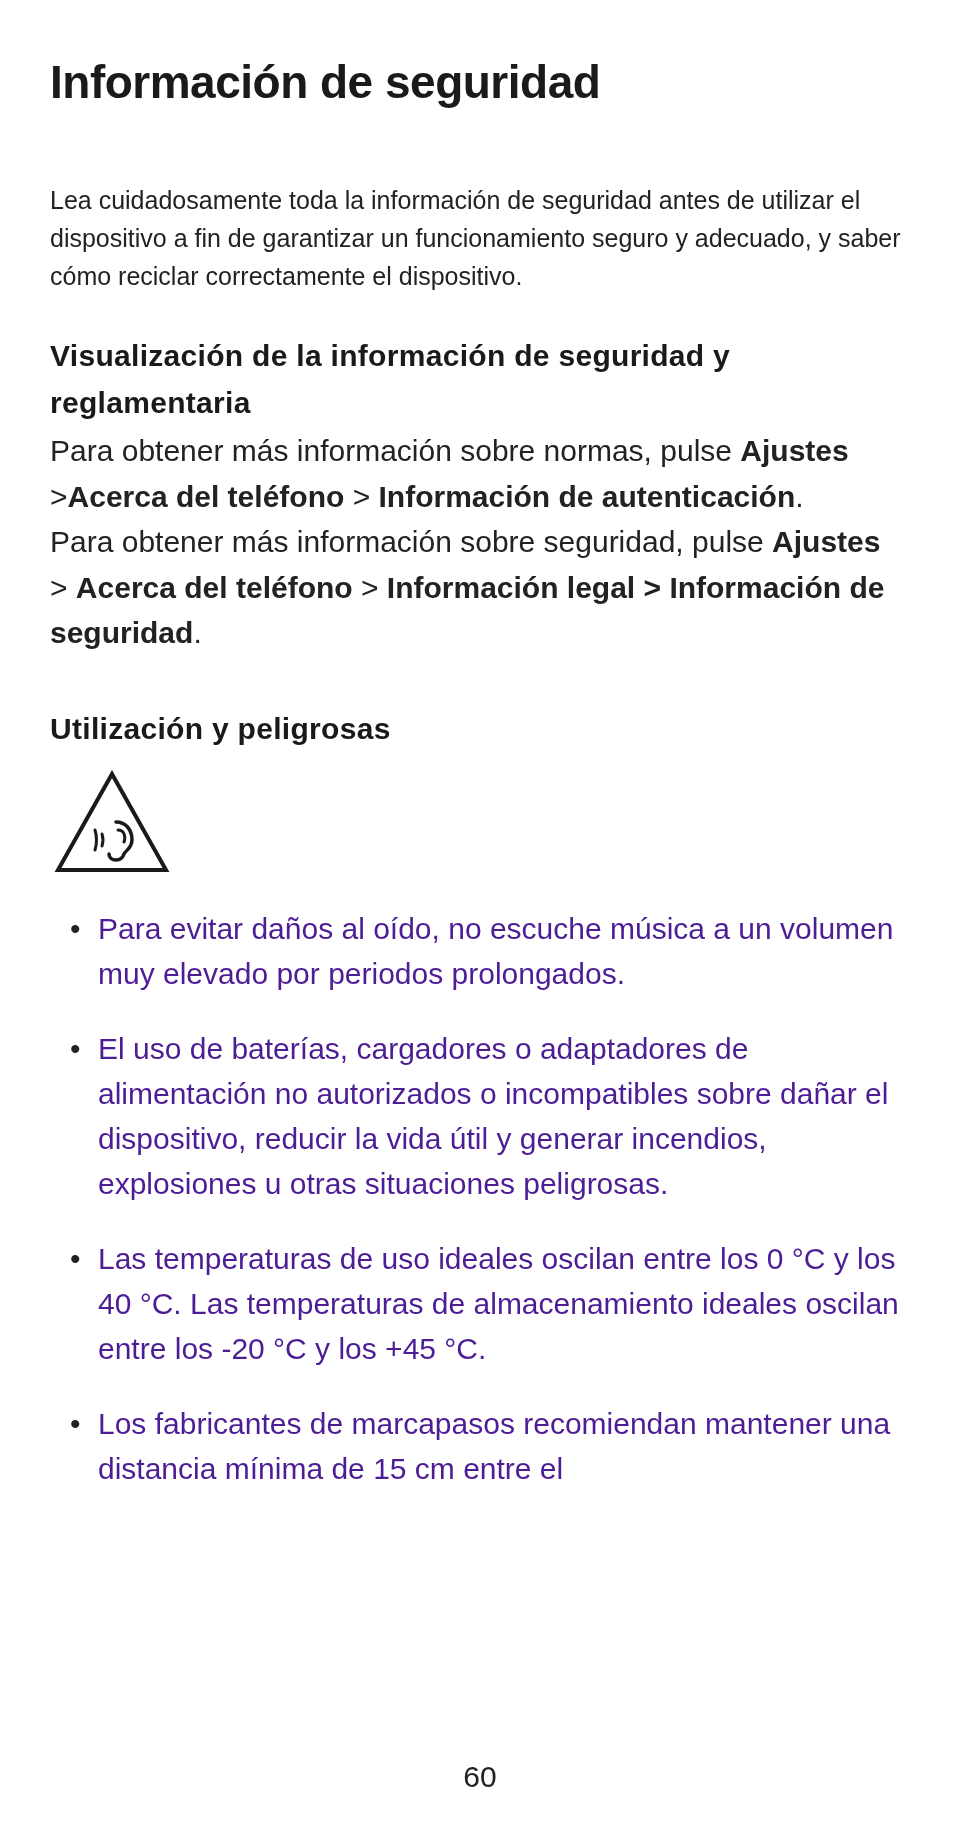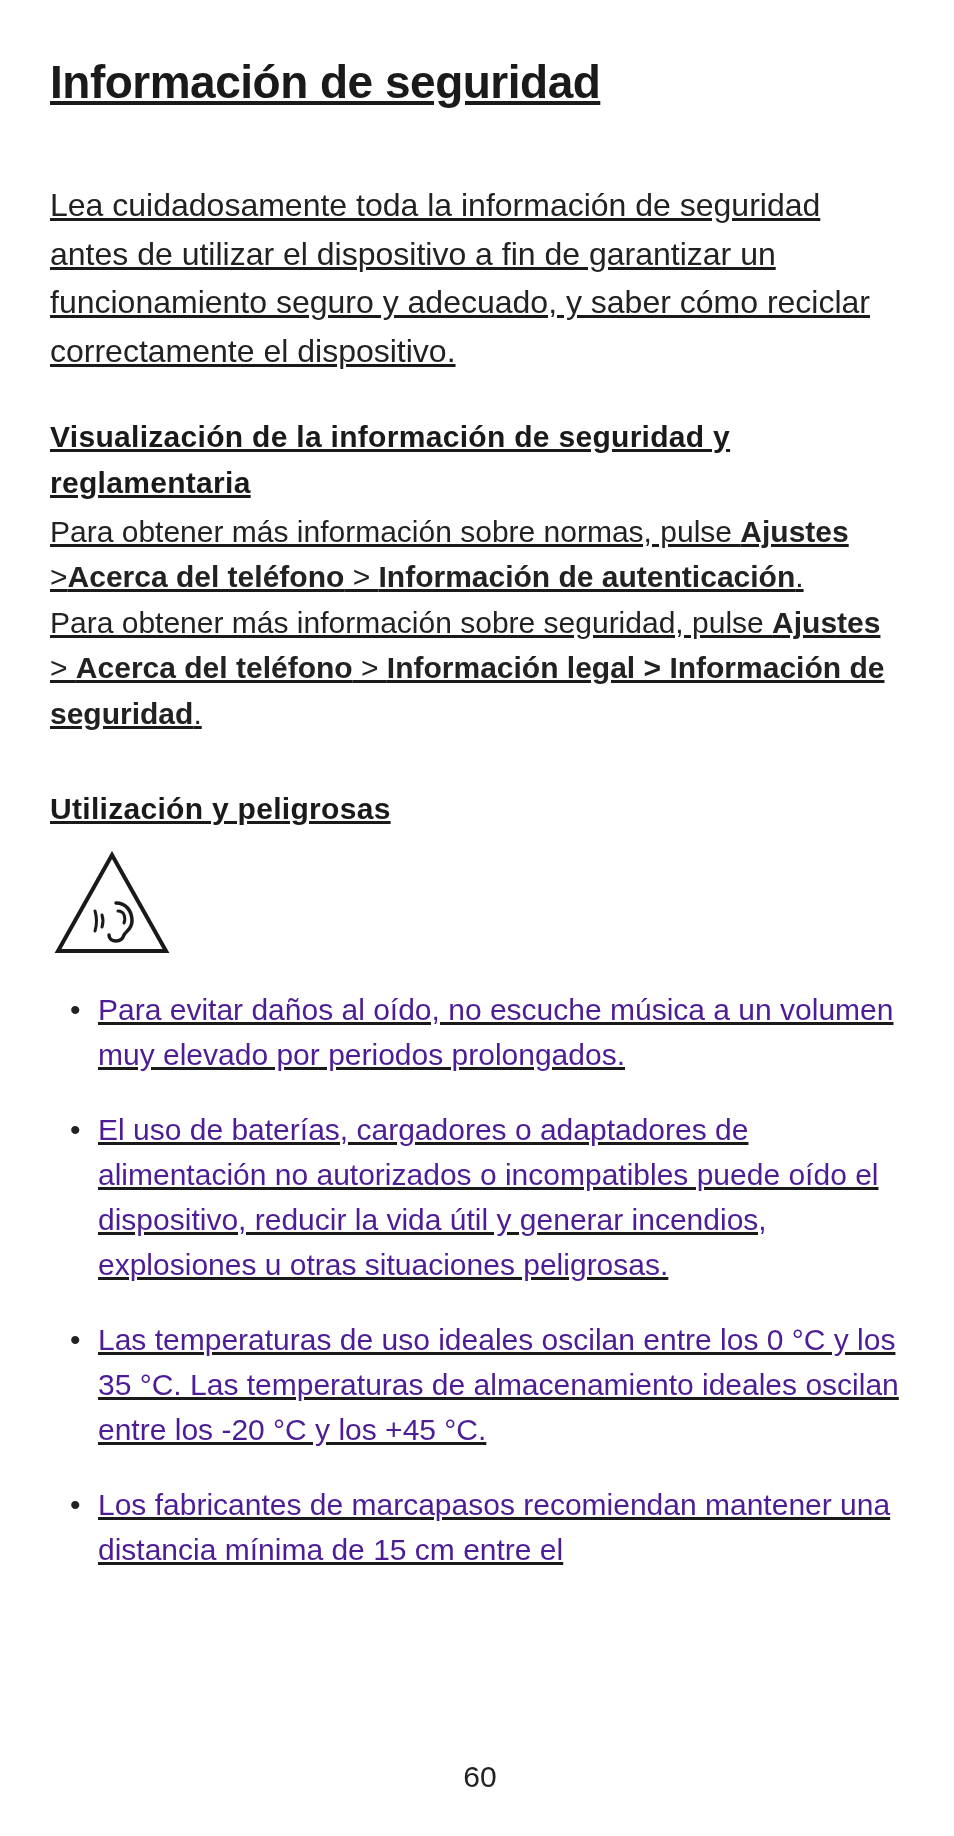--- a/index.html
+++ b/index.html
@@ -8,30 +8,29 @@
     height: 1836px;
     background: #fff;
     font-family: "Helvetica Neue", Helvetica, Arial, sans-serif;
     color: #1a1a1a;
   }
   .page {
     padding: 55px 50px 13px 50px;
     width: 100%;
     height: 100%;
     position: relative;
-    text-decoration: underline;
   }
   h1.title {
     font-size: 46px;
     font-weight: 700;
     letter-spacing: -0.5px;
     margin-bottom: 72px;
   }
   p.intro {
-    font-size: 32px;
+    font-size: 25px;
     line-height: 1.52;
     font-weight: 400;
     margin-bottom: 38px;
     color: #222;
   }
   h2.section {
     font-size: 30px;
     font-weight: 700;
     line-height: 1.55;
     letter-spacing: 0.3px;
@@ -116,20 +115,20 @@
           <path d="M 6 -10
                    C 12 -10, 14 -4, 12 2" fill="none" stroke="#1a1a1a" stroke-width="3" stroke-linecap="round"></path>
           <path d="M -10 -6 Q -8 0 -10 6" fill="none" stroke="#1a1a1a" stroke-width="3" stroke-linecap="round"></path>
           <path d="M -17 -10 Q -14 0 -17 10" fill="none" stroke="#1a1a1a" stroke-width="3" stroke-linecap="round"></path>
         </g>
       </svg>
     </div>
 
     <ul class="bullets">
       <li>Para evitar daños al oído, no escuche música a un volumen muy elevado por periodos prolongados.</li>
-      <li>El uso de baterías, cargadores o adaptadores de alimentación no autorizados o incompatibles puede oído el dispositivo, reducir la vida útil y generar incendios, explosiones u otras situaciones peligrosas.</li>
-      <li>Las temperaturas de uso ideales oscilan entre los 0 °C y los 35 °C. Las temperaturas de almacenamiento ideales oscilan entre los -20 °C y los +45 °C.</li>
+      <li>El uso de baterías, cargadores o adaptadores de alimentación no autorizados o incompatibles sobre dañar el dispositivo, reducir la vida útil y generar incendios, explosiones u otras situaciones peligrosas.</li>
+      <li>Las temperaturas de uso ideales oscilan entre los 0 °C y los 40 °C. Las temperaturas de almacenamiento ideales oscilan entre los -20 °C y los +45 °C.</li>
       <li>Los fabricantes de marcapasos recomiendan mantener una distancia mínima de 15 cm entre el</li>
     </ul>
   </div>
 
   <div class="page-number">60</div>
 </div>
 
 </body></html>

